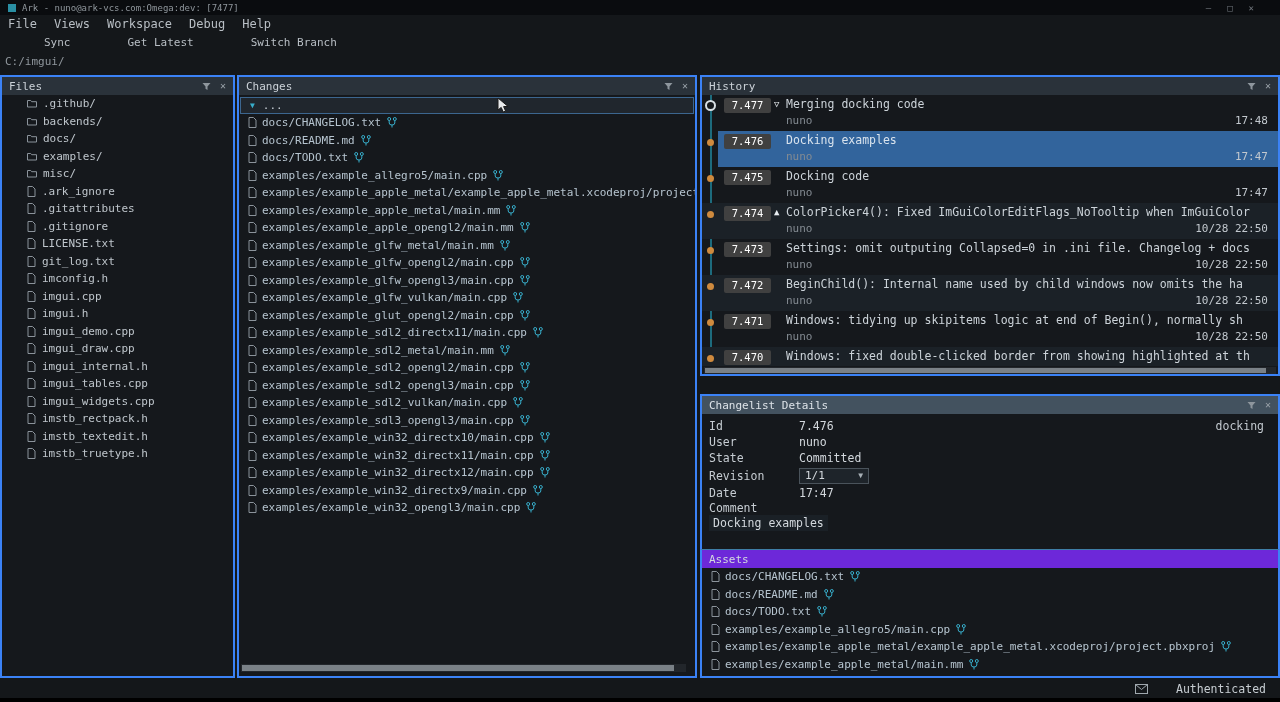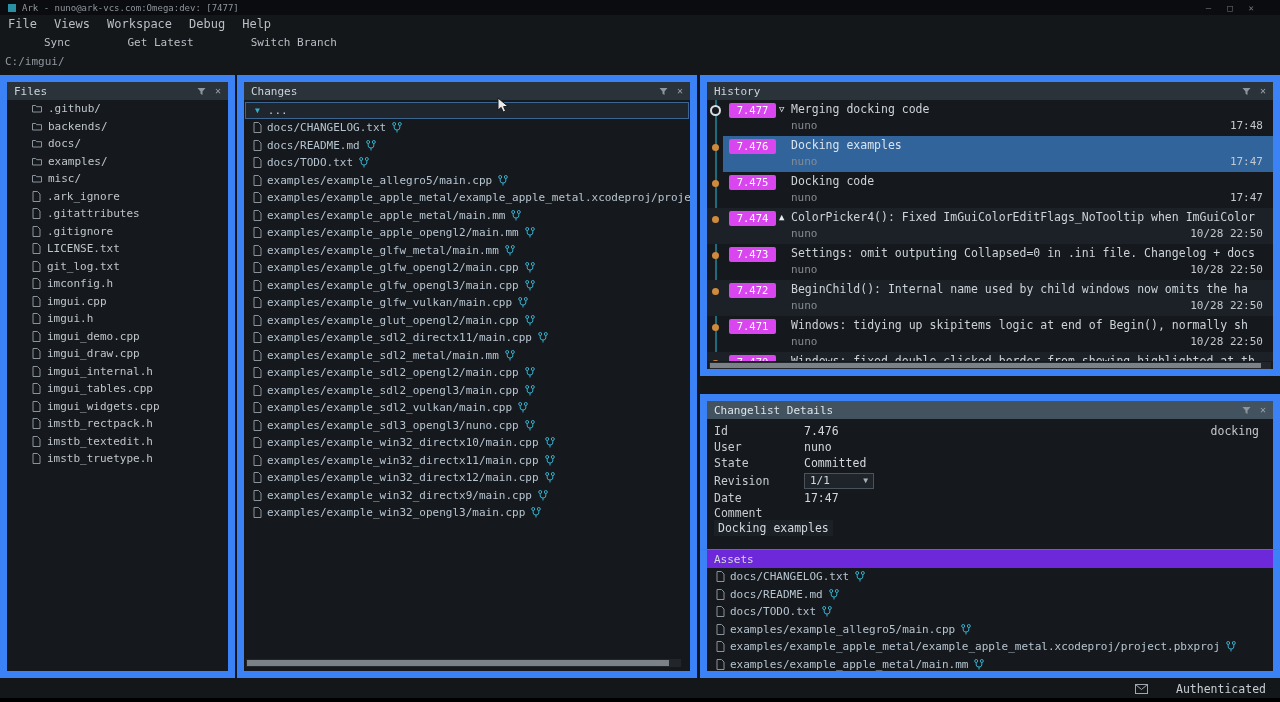--- a/index.html
+++ b/index.html
@@ -16,21 +16,21 @@
   .win-controls span { cursor:default; }
 
   
   .menubar { position:absolute; top:15px; left:0; height:17px; display:flex; align-items:center; padding-left:8px; }
   .menubar .item { font-size:12px; color:#b9bfc5; margin-right:17px; }
   .toolbar { position:absolute; top:33px; left:0; height:18px; display:flex; align-items:center; padding-left:8px; }
   .toolbar .item { font-size:11px; color:#b9bfc5; margin-right:21px;margin-left:36px; }
   .pathbar { position:absolute; top:55px; left:5px; height:15px; font-size:11px; color:#8f969c; }
 
   
-  .panel { position:absolute; background:#15181c; border:7px solid #3b82f6; overflow:hidden; }
+  .panel { position:absolute; background:#15181c; border:2px solid #3b82f6; overflow:hidden; }
   .panel-header { height:18px; background:#2a323a; display:flex; align-items:center;
                   padding:0 7px; font-size:11px; color:#ccd2d8; }
   .panel-header .spacer { flex:1; }
   .hdr-btn { margin-left:9px; color:#99a1a8; font-size:10px; line-height:10px; display:flex; align-items:center; }
 
   
   .panel-files { left:0; top:75px; width:235px; height:603px; }
   .tree-row { height:17.5px; display:flex; align-items:center; padding-left:25px;
               font-size:11px; color:#bfc6cc; white-space:nowrap; }
   .tree-row svg { margin-right:6px; flex:0 0 auto; }
@@ -53,21 +53,21 @@
 
   
   .panel-history { left:700px; top:75px; width:580px; height:301px; }
   .h-body { position:absolute; top:18px; left:0; right:0; bottom:8px; overflow:hidden; }
   .h-body::before { content:""; position:absolute; left:8px; top:0; bottom:0; width:2px; background:#1d6b7d; }
   .h-entry { position:relative; height:36px; }
   .h-entry.alt { background:#1b2127; }
   .h-entry.selected { background:linear-gradient(to right, rgba(0,0,0,0) 16px, #32649c 16px); }
   .node { position:absolute; left:5px; top:8px; width:7px; height:7px; border-radius:50%; background:#cf8a3e; z-index:1; }
   .h-entry.ring .node { left:3px; top:5px; width:11px; height:11px; background:#15181c; border:2px solid #d8dfe4; }
-  .badge { position:absolute; left:22px; top:3px; width:47px; height:15px; background:#d946ef; color:#fff;
+  .badge { position:absolute; left:22px; top:3px; width:47px; height:15px; background:#404040; color:#fff;
            font-size:10.5px; text-align:center; line-height:15px; border-radius:2px; }
   .marker { position:absolute; left:72px; top:4px; color:#e8edf1; font-size:9px; }
   .h-msg { position:absolute; left:84px; top:2px; right:2px; font-size:11.5px; color:#ccd3d9;
            white-space:nowrap; overflow:hidden; }
   .h-entry.selected .h-msg { color:#d9e3ed; }
   .h-user { position:absolute; left:84px; top:19px; font-size:11px; color:#848b92; }
   .h-time { position:absolute; right:10px; top:19px; font-size:11px; color:#c2c8ce; }
   .h-scroll { position:absolute; left:2px; right:2px; bottom:0; height:7px; background:#22262b; }
   .h-scroll .thumb { position:absolute; left:1px; top:1px; bottom:1px; width:98%; background:#7a8187; }
 
@@ -530,21 +530,21 @@
             <circle cx="2.2" cy="2" r="1.5" fill="none" stroke="#38aecb"></circle>
             <circle cx="7.8" cy="2" r="1.5" fill="none" stroke="#38aecb"></circle>
             <path d="M2.2 3.5 V6 Q2.2 8 5 8 Q7.8 8 7.8 6 V3.5 M5 8 V10.5" fill="none" stroke="#38aecb"></path>
           </svg>
         </div>
 
         <div class="chg-row">
           <svg class="doc" width="9" height="11" viewBox="0 0 9 11">
             <path d="M1 .5 h4.5 L8 3 v7.5 H1 Z" fill="none" stroke="#8b939b"></path>
           </svg>
-          <span class="name">examples/example_sdl3_opengl3/nuno.cpp</span>
+          <span class="name">examples/example_sdl3_opengl3/main.cpp</span>
           <svg class="fork" width="10" height="11" viewBox="0 0 10 11">
             <circle cx="2.2" cy="2" r="1.5" fill="none" stroke="#38aecb"></circle>
             <circle cx="7.8" cy="2" r="1.5" fill="none" stroke="#38aecb"></circle>
             <path d="M2.2 3.5 V6 Q2.2 8 5 8 Q7.8 8 7.8 6 V3.5 M5 8 V10.5" fill="none" stroke="#38aecb"></path>
           </svg>
         </div>
 
         <div class="chg-row">
           <svg class="doc" width="9" height="11" viewBox="0 0 9 11">
             <path d="M1 .5 h4.5 L8 3 v7.5 H1 Z" fill="none" stroke="#8b939b"></path>

